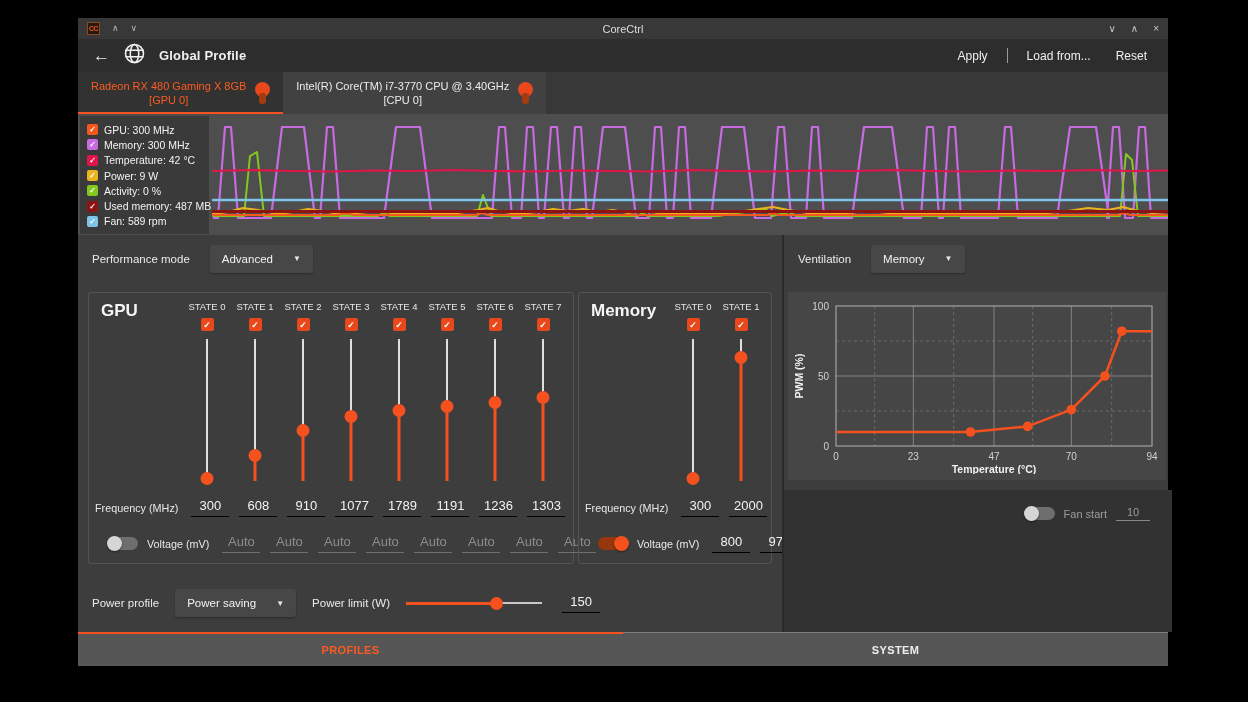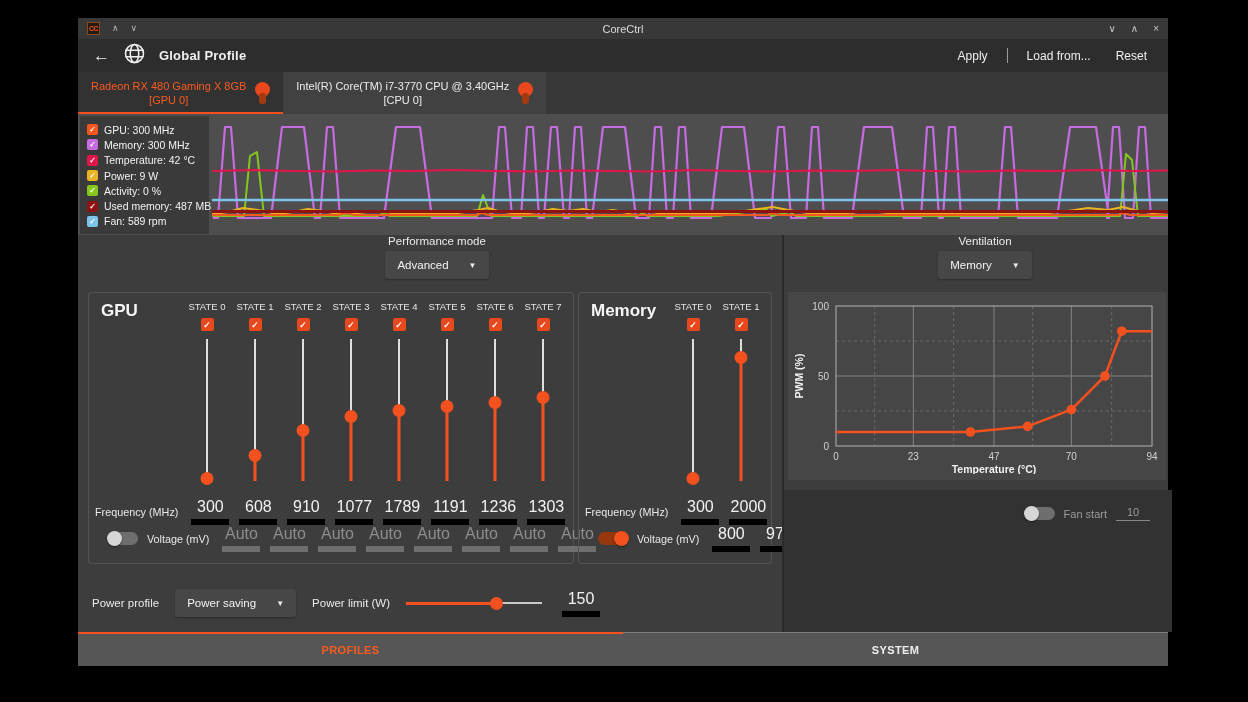--- a/index.html
+++ b/index.html
@@ -40,21 +40,21 @@
   .legend { position:absolute; left:2px; top:2px; width:129px; background:#3a3a3a; padding:6px 7px 5px 7px; }
   .leg-row { display:flex; align-items:center; gap:6px; height:15.3px; font-size:10.5px; color:#f2f2f2; white-space:nowrap; }
   .leg-cb { width:11px; height:11px; border-radius:2px; color:#fff; font-size:8px; font-weight:700; display:flex; align-items:center; justify-content:center; flex:none; }
 
   
   .content { height:397px; display:flex; background:#3d3d3d; flex:none; }
   .col-left { width:704px; flex:none; }
   .vdiv { width:2px; background:#2a2a2a; flex:none; }
   .col-right { flex:1; display:flex; flex-direction:column; }
 
-  .ctl-row { height:47px; display:flex; align-items:center; padding-left:14px; gap:4px; font-size:11.5px; color:#eaeaea;flex-direction:column; }
+  .ctl-row { height:47px; display:flex; align-items:center; padding-left:14px; gap:20px; font-size:11.5px; color:#eaeaea; }
   .dropdown { background:#474747; border-radius:3px; padding:8px 12px; display:flex; align-items:center; gap:20px; font-size:11.5px; color:#f2f2f2; box-shadow:0 1px 2px rgba(0,0,0,.3); }
   .dd-caret { font-size:8px; color:#e8e8e8; }
 
   .panels { display:flex; padding:10px 0 0 10px; }
   .panel { border:1px solid #535353; border-radius:3px; padding:8px 6px 0 6px; height:272px; }
   .panel-gpu { width:486px; }
   .panel-mem { width:194px; margin-left:4px; }
 
   .p-row { display:flex; }
   .p-zone { flex:1; display:flex; align-items:center; justify-content:flex-end; padding-right:8px; font-size:10.8px; color:#e8e8e8; white-space:nowrap; }
@@ -64,23 +64,23 @@
   .state-name { font-size:9.5px; font-weight:400; color:#e6e6e6; white-space:nowrap; }
   .cb { width:13px; height:13px; border-radius:2px; background:#e8481c; color:#fff; font-size:9px; font-weight:700; display:flex; align-items:center; justify-content:center; }
 
   .p-sliders { margin-top:6px; }
   .vslider { position:relative; width:48px; height:146px; }
   .vtrack { position:absolute; left:50%; transform:translateX(-50%); top:2px; bottom:2px; width:2px; background:#dedede; }
   .vfill { position:absolute; left:50%; transform:translateX(-50%); bottom:2px; width:3px; background:#f4511e; }
   .vhandle { position:absolute; left:50%; transform:translateX(-50%); width:13px; height:13px; border-radius:50%; background:#f4511e; }
 
   .p-vals { margin-top:15px; }
-  .valcell { width:38px; text-align:center; font-size:16px; color:#f2f2f2; border-bottom:6px solid #000000; padding-bottom:3px; }
+  .valcell { width:38px; text-align:center; font-size:13px; color:#f2f2f2; border-bottom:1px solid #000000; padding-bottom:3px; }
   .valcell.dim { color:#8d8d8d; border-color:#6f6f6f; }
-  .p-volts { margin-top:0;padding-left:13px; }
+  .p-volts { margin-top:17px;padding-left:13px; }
 
   .toggle { width:30px; height:13px; border-radius:7px; background:#6e6e6e; position:relative; flex:none; }
   .toggle .knob { position:absolute; top:-1px; left:-1px; width:15px; height:15px; border-radius:50%; background:#d6d6d6; box-shadow:0 1px 2px rgba(0,0,0,.45); }
   .toggle.on { background:#96370d; }
   .toggle.on .knob { left:auto; right:-1px; background:#f4511e; }
   .tg-gap { margin-right:9px; }
 
   .power-row { margin-top:21px; height:36px; display:flex; align-items:center; padding-left:14px; gap:16px; font-size:11.5px; color:#eaeaea; }
   .hslider { width:136px; height:14px; position:relative; }
   .htrack { position:absolute; top:50%; margin-top:-1px; left:0; right:0; height:2px; background:#c9c9c9; }

